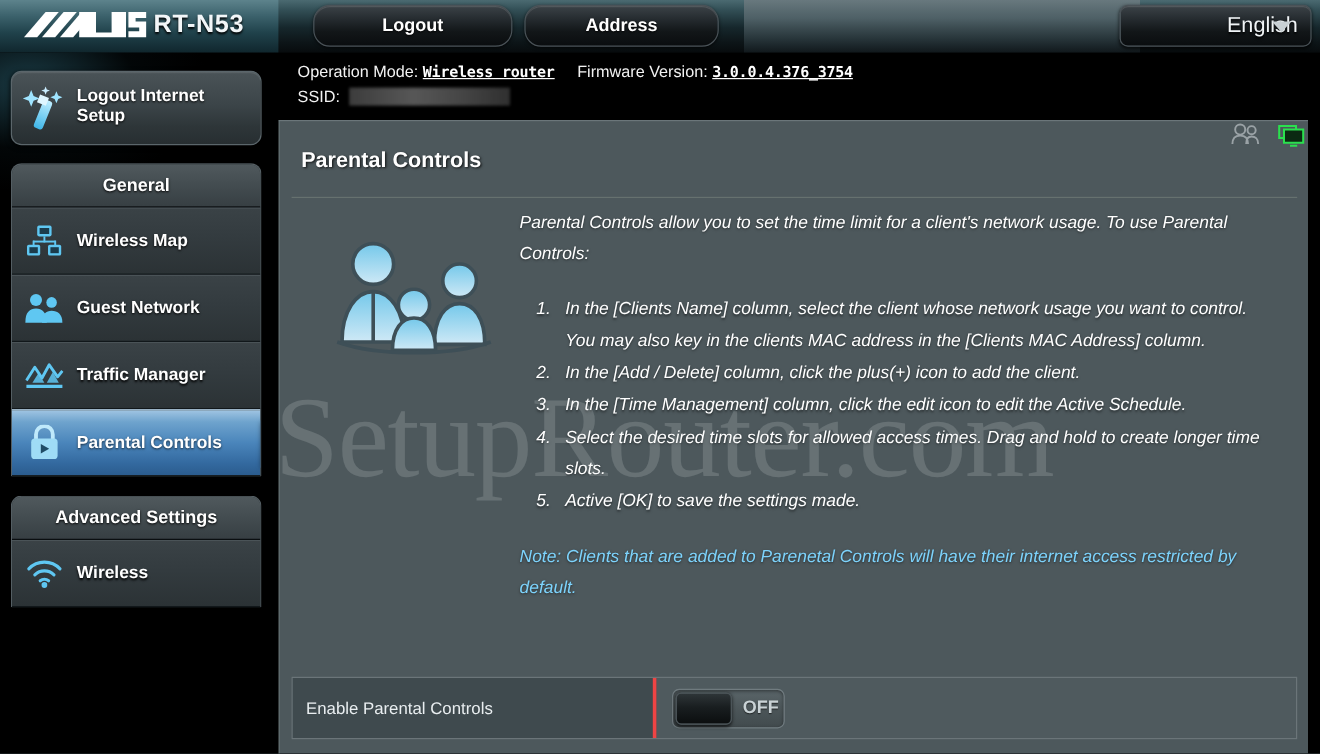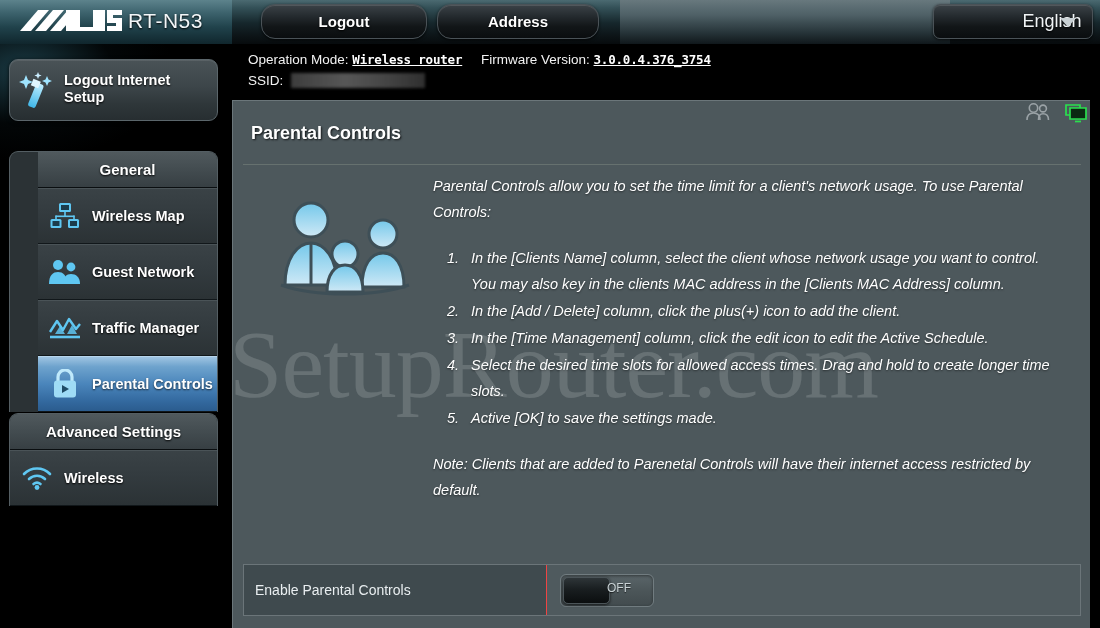--- a/index.html
+++ b/index.html
@@ -36,21 +36,21 @@
   }
 
   .asus-logo {
     position: absolute; left: 18px; top: 8px;
     z-index: 4;
     display: block;
   }
   .model-name {
     position: absolute; left: 128px; top: 9px;
     z-index: 4;
-    font-size: 21px; font-weight: normal; color: #f2f6f8;
+    font-size: 21px; font-weight: bold; color: #f2f6f8;
     letter-spacing: .5px;
     text-shadow: 0 1px 2px #000;
   }
 
   .hdr-btn {
     position: absolute; top: 4px;
     height: 35px;
     border-radius: 14px;
     background: linear-gradient(180deg, #3b4247 0%, #242a2e 35%, #121618 65%, #0a0d0f 100%);
     border: 1px solid #4a5257;
@@ -161,21 +161,21 @@
 
   .menu-block {
     position: absolute; left: 9px;
     width: 209px;
     border-radius: 9px 9px 0 0;
     background: #2b3235;
     border: 1px solid #545e63;
     border-bottom: none;
     overflow: hidden;
   }
-  #block-general { top: 107px; padding-left: 28px; }
+  #block-general { top: 92px; }
   #block-advanced { top: 369px; }
 
   .menu-head {
     height: 36px;
     display: flex; align-items: center; justify-content: center;
     font-size: 15px; font-weight: bold; color: #ffffff;
     background: linear-gradient(180deg, #50595d 0%, #434c50 50%, #373f43 100%);
     border-bottom: 1px solid #0a0e10;
     text-shadow: 0 1px 2px #000;
   }
@@ -272,38 +272,38 @@
     list-style: disc outside;
   }
   #bullets li { padding-left: 12px; }
   #bullets li span {
     text-decoration: underline;
     cursor: pointer;
   }
   #note {
     display: block;
     margin-top: 20px;
-    color: #ffffff;
+    color: #7dd3fc;
   }
 
   
   #setting-row {
     position: absolute; left: 10px; top: 463px;
     width: 838px; height: 52px;
     background: #4f5a5e;
     border: 1px solid #6b7579;
     display: flex; align-items: center;
     z-index: 5;
   }
   #setting-label-cell {
     width: 303px; height: 50px;
     display: flex; align-items: center;
     padding-left: 11px;
     background: #3f4a4e;
-    border-right: 1px solid #ef4444;
+    border-right: 3px solid #ef4444;
     color: #e9eef0;
     font-size: 14px;
   }
   #toggle-cell {
     flex: 1; height: 50px;
     display: flex; align-items: center;
     padding-left: 13px;
   }
   #toggle {
     position: relative;
@@ -316,23 +316,23 @@
   }
   #toggle-knob {
     position: absolute; left: 2px; top: 2px;
     width: 47px; height: 27px;
     border-radius: 5px;
     background: linear-gradient(180deg, #2e3538 0%, #191e20 45%, #0b0e0f 100%);
     border: 1px solid #4b5458;
     box-shadow: 0 1px 3px rgba(0,0,0,.7);
   }
   #toggle-text {
-    position: absolute; right: 22px; top: 6px;
+    position: absolute; right: 4px; top: 6px;
     color: #c9d2d5;
-    font-size: 12px; font-weight: normal;
+    font-size: 15px; font-weight: bold;
     text-shadow: 0 1px 1px rgba(0,0,0,.6);
   }
 </style>
 </head>
 <body>
 
 <div id="topbar">
 
   <span class="asus-logo">
     <svg width="104" height="28" viewBox="0 0 104 28">

